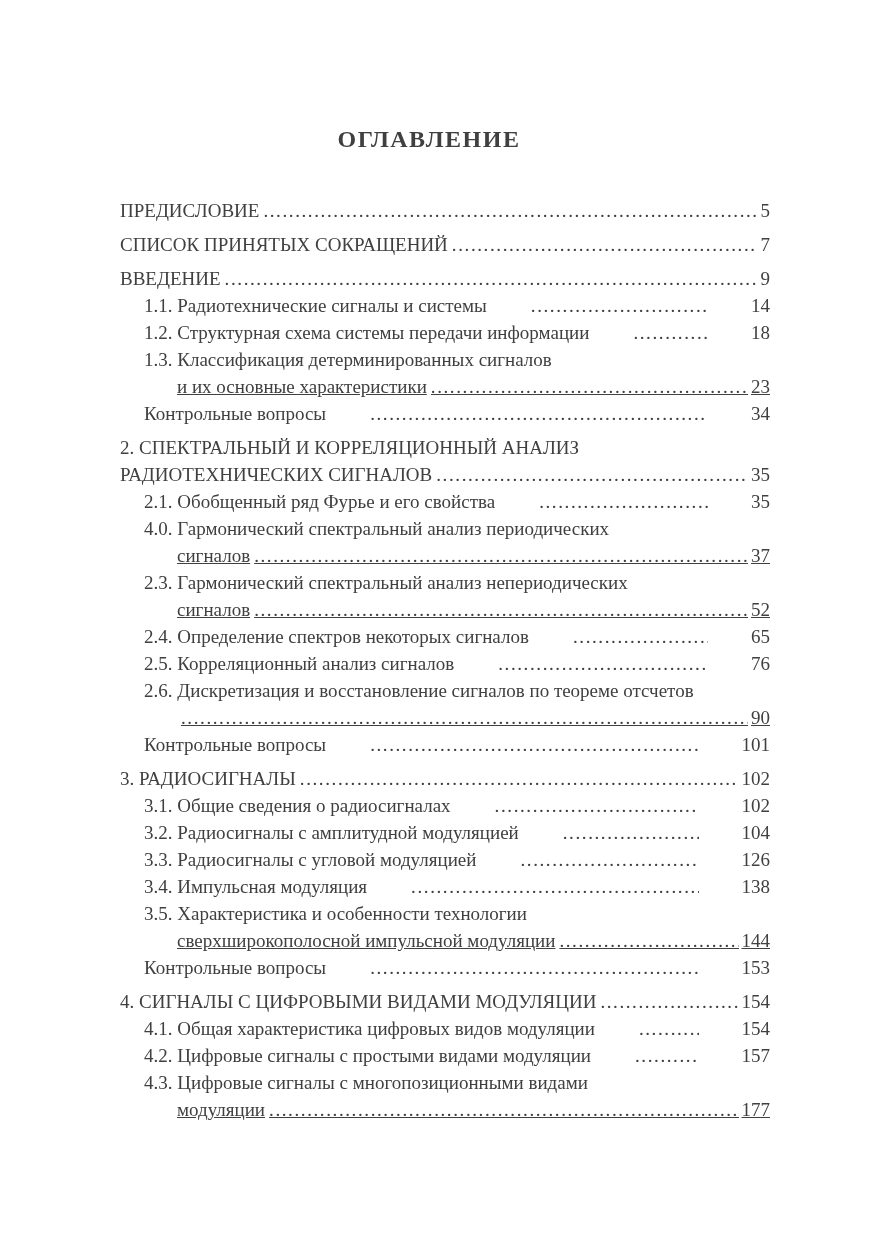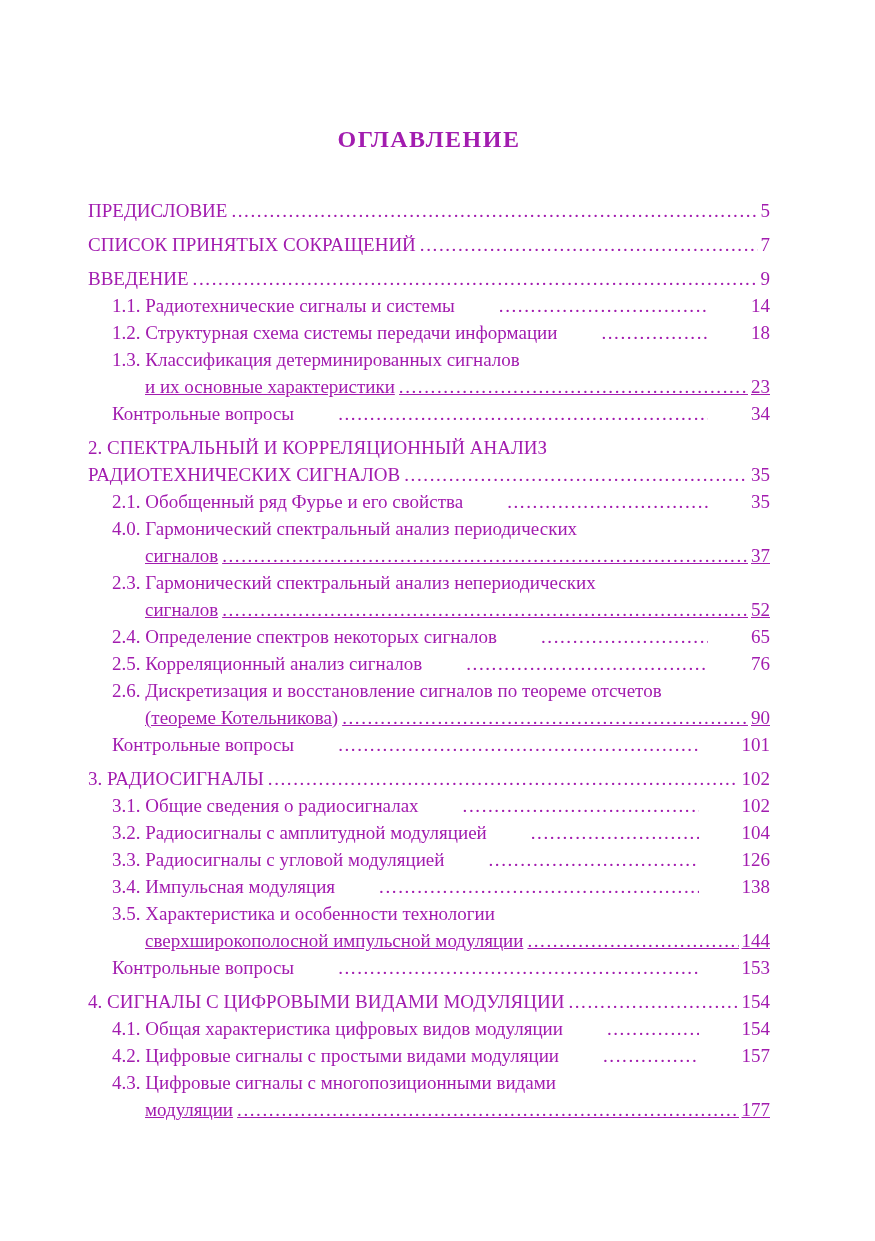--- a/index.html
+++ b/index.html
@@ -7,38 +7,39 @@
     padding: 0;
     background: #ffffff;
   }
   .page {
     width: 875px;
     height: 1241px;
     box-sizing: border-box;
     background: #ffffff;
     padding: 126px 105px 0 88px;
     font-family: "Liberation Serif", "DejaVu Serif", serif;
-    color: #a21caf;
+    color: #404040;
     overflow: hidden;
   }
   .title {
     margin: 0 0 44px 0;
     text-align: center;
     font-size: 24px;
     font-weight: bold;
     letter-spacing: 1.5px;
   }
   .toc-list {
     width: 100%;
   }
   .toc-line {
     display: flex;
     align-items: baseline;
     font-size: 19px;
     line-height: 27px;
+    margin-left: 32px;
   }
   .toc-line.gap {
     margin-top: 7px;
   }
   .toc-line.indent-1 { padding-left: 24px; gap: 40px; }
   .toc-line.indent-2 { padding-left: 57px; text-decoration: underline; }
   .toc-text {
     white-space: nowrap;
     flex: 0 0 auto;
   }
@@ -138,21 +139,20 @@
       </div>
       <div class="toc-line indent-1">
         <span class="toc-text">2.5. Корреляционный анализ сигналов</span>
         <span class="dots"></span>
         <span class="pagenum">76</span>
       </div>
       <div class="toc-line indent-1">
         <span class="toc-text">2.6. Дискретизация и восстановление сигналов по теореме отсчетов</span>
       </div>
       <div class="toc-line indent-2">
-        <span class="toc-text">(теореме Котельникова)</span>
         <span class="dots"></span>
         <span class="pagenum">90</span>
       </div>
       <div class="toc-line indent-1">
         <span class="toc-text">Контрольные вопросы</span>
         <span class="dots"></span>
         <span class="pagenum">101</span>
       </div>
       <div class="toc-line indent-0 gap">
         <span class="toc-text">3. РАДИОСИГНАЛЫ</span>

